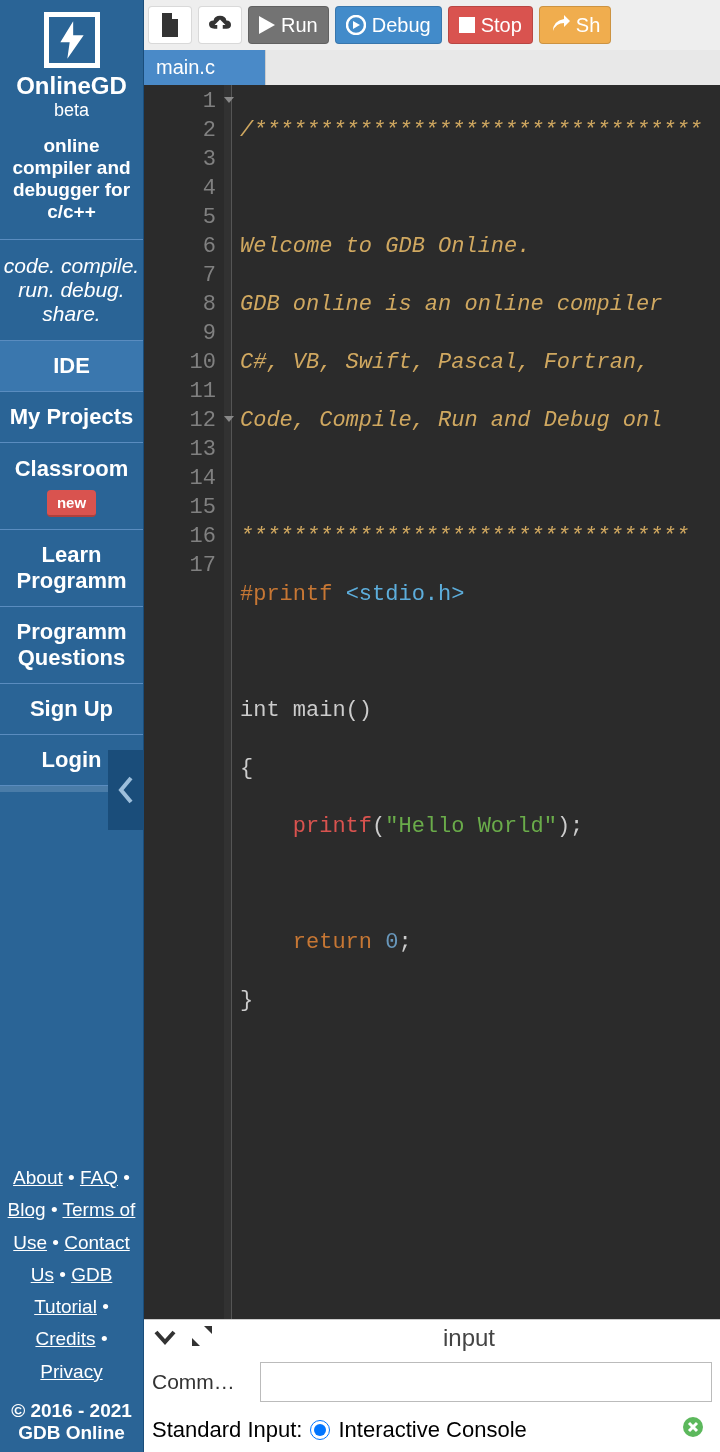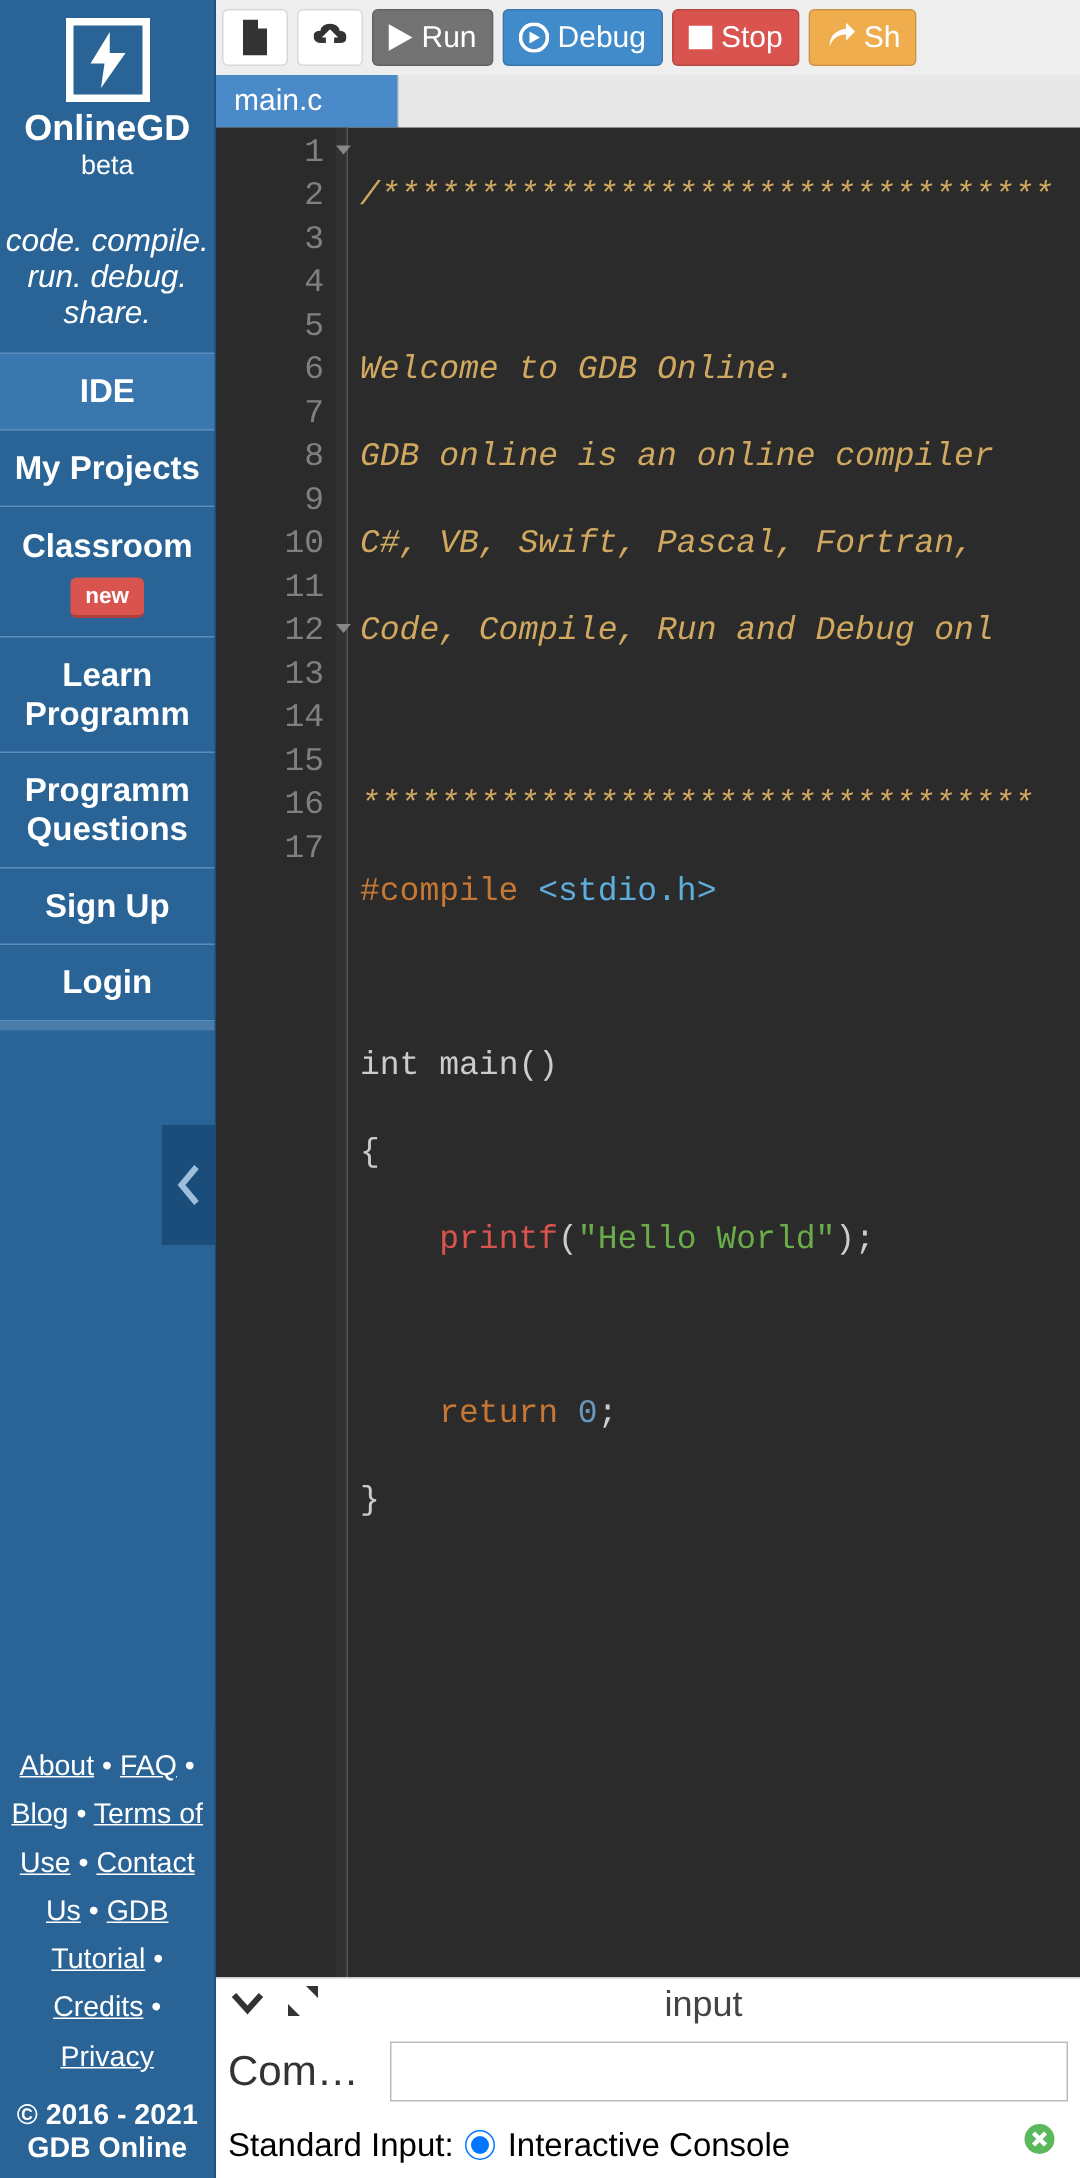--- a/index.html
+++ b/index.html
@@ -60,39 +60,40 @@
     .c-func { color: #d9534f; }
     .c-string { color: #6aac4a; }
     .c-num { color: #6897bb; }
     
     
     .bottom { border-top: 1px solid #ccc; background: #fff; }
     .bottom-header { display: flex; align-items: center; padding: 4px 10px; gap: 16px; font-size: 24px; }
     .bottom-header .title { flex: 1; text-align: center; font-weight: normal; color: #444; }
     .chev, .expand { cursor: pointer; color: #333; }
     .cmd-row { display: flex; align-items: center; padding: 6px 8px; gap: 8px; }
-    .cmd-label { font-size: 28px; color: #333; width: 100px; overflow: hidden; text-overflow: ellipsis; white-space: nowrap; }
+    .cmd-label { font-size: 21px; color: #333; width: 100px; overflow: hidden; text-overflow: ellipsis; white-space: nowrap; }
     .cmd-input { flex: 1; height: 40px; border: 1px solid #bbb; padding: 4px 8px; font-size: 18px; }
     .stdin-row { display: flex; align-items: center; padding: 8px 8px; gap: 8px; font-size: 22px; }
     .close-x { color: #5cb85c; font-size: 24px; cursor: pointer; margin-left: auto; margin-right: 8px; }
     input[type=radio] { width: 20px; height: 20px; }
   </style>
 </head>
 <body>
 
 <div class="sidebar">
   <div class="logo-wrap">
     <div class="logo">
       <svg width="28" height="38" viewBox="0 0 24 32">
           <path d="M13 0 L2 18 L10 18 L8 32 L22 12 L13 12 Z"></path>
         </svg>
     </div>
     <div class="brand">OnlineGD</div>
     <div class="brand-sub">beta</div>
   </div>
+  <div class="tagline">online compiler and debugger for c/c++</div>
   <div class="slogan">code. compile. run. debug. share.</div>
   <div class="nav">
     <div class="nav-item active">IDE</div>
     <div class="nav-item">My Projects</div>
     <div class="nav-item classroom-item">
       <span>Classroom</span><br>
       <span class="badge-new">new</span>
     </div>
     <div class="nav-item">Learn Programm</div>
     <div class="nav-item">Programm Questions</div>
@@ -180,21 +181,21 @@
     <div class="margin-strip"></div>
     <div class="code">
 <div class="code-line"><span class="c-comment">/**********************************</span></div>
 <div class="code-line"><span class="c-comment"></span></div>
 <div class="code-line"><span class="c-comment">Welcome to GDB Online.</span></div>
 <div class="code-line"><span class="c-comment">GDB online is an online compiler</span></div>
 <div class="code-line"><span class="c-comment">C#, VB, Swift, Pascal, Fortran, </span></div>
 <div class="code-line"><span class="c-comment">Code, Compile, Run and Debug onl</span></div>
 <div class="code-line"><span class="c-comment"></span></div>
 <div class="code-line"><span class="c-comment">**********************************</span></div>
-<div class="code-line"><span class="c-keyword">#compile</span> <span class="c-include">&lt;stdio.h&gt;</span></div>
+<div class="code-line"><span class="c-keyword">#printf</span> <span class="c-include">&lt;stdio.h&gt;</span></div>
 <div class="code-line"></div>
 <div class="code-line"><span class="c-type">int</span> main()</div>
 <div class="code-line">{</div>
 <div class="code-line">    <span class="c-func">printf</span>(<span class="c-string">"Hello World"</span>);</div>
 <div class="code-line"></div>
 <div class="code-line">    <span class="c-keyword">return</span> <span class="c-num">0</span>;</div>
 <div class="code-line">}</div>
 <div class="code-line"></div>
     </div>
   </div>

